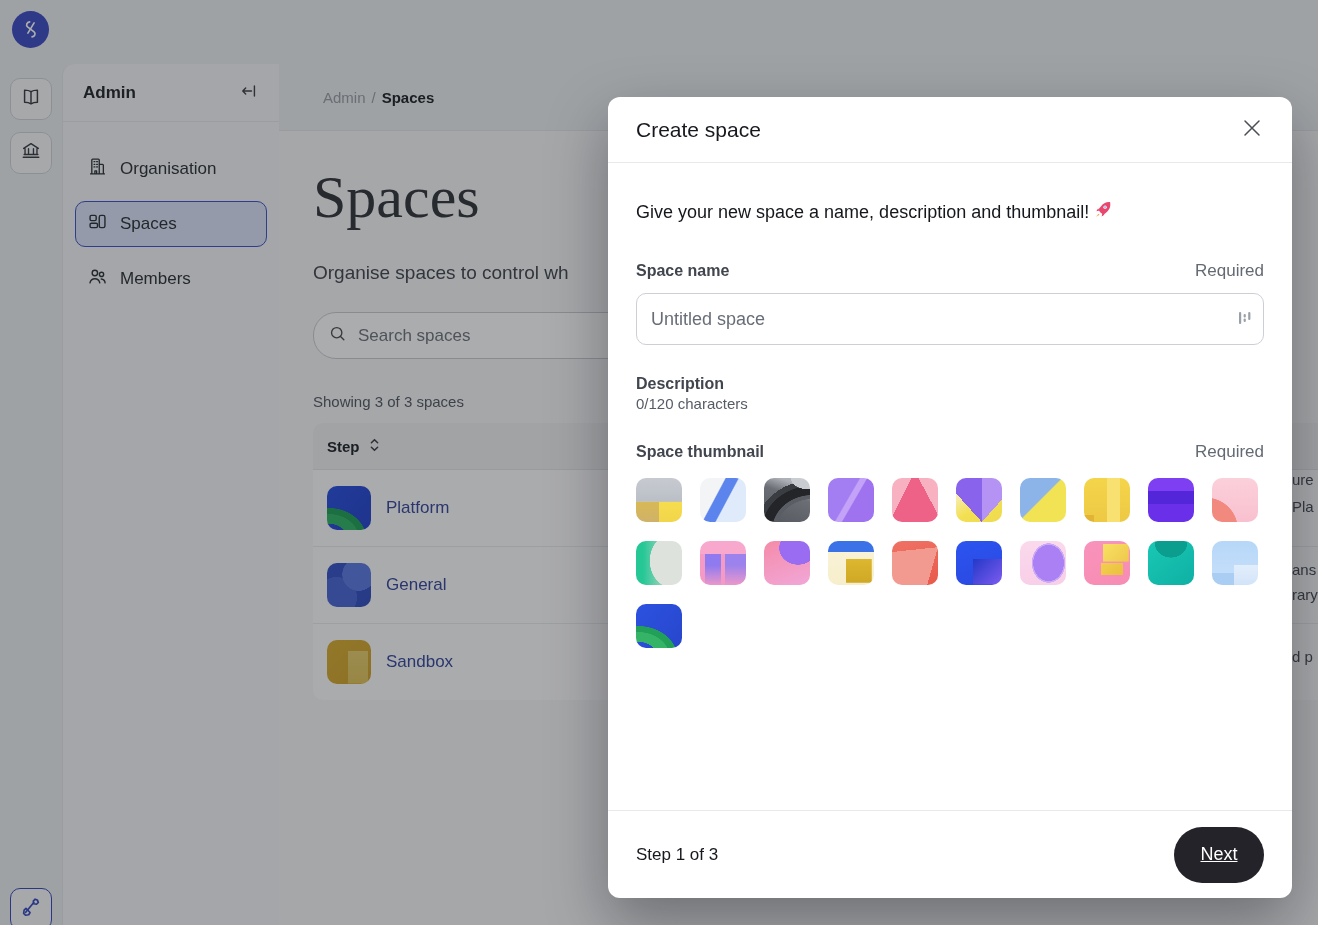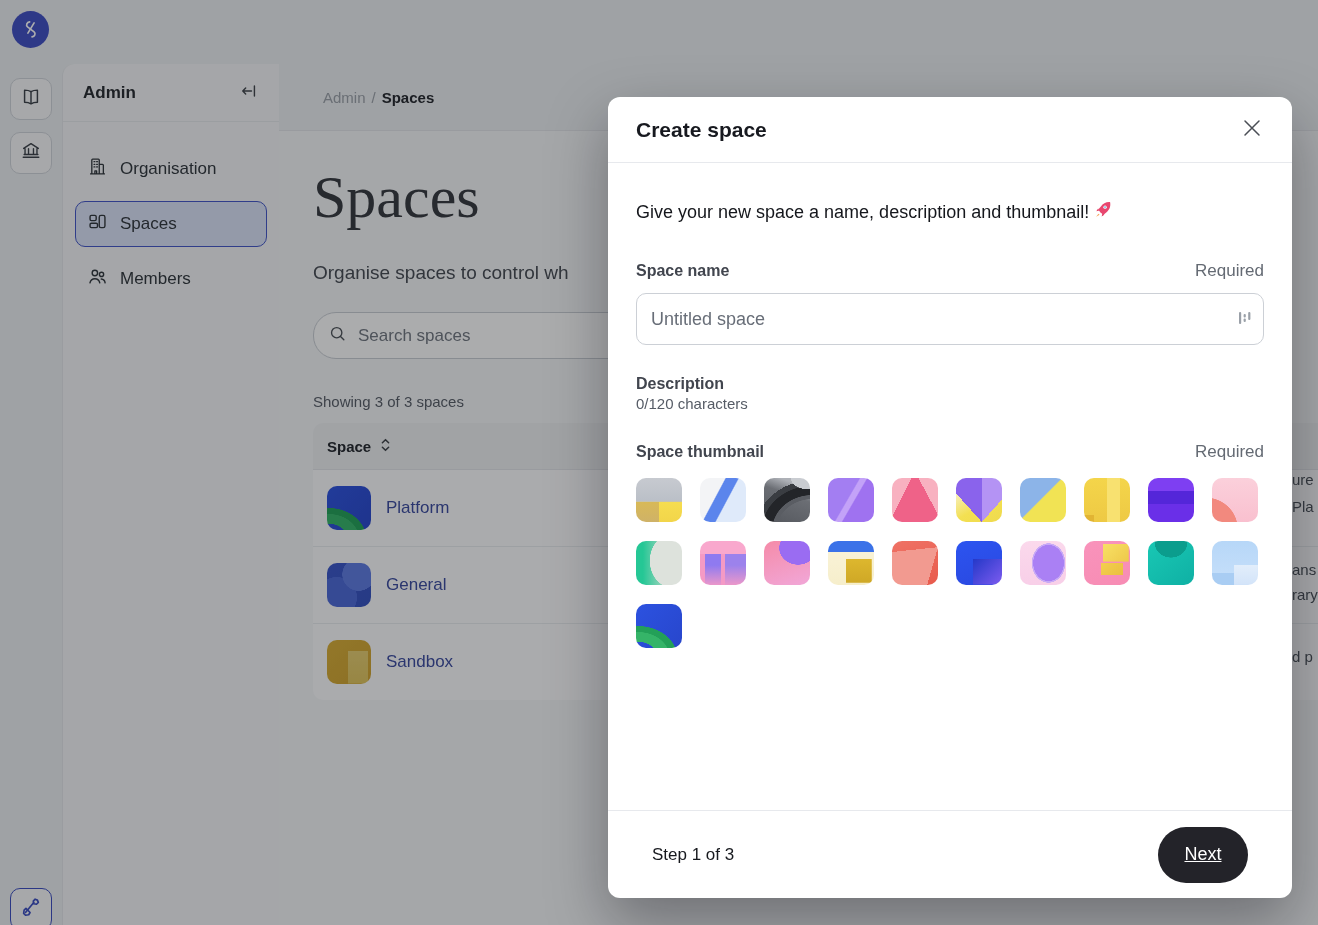--- a/index.html
+++ b/index.html
@@ -49,42 +49,42 @@
   .thumb44{width:44px;height:44px;border-radius:10px;flex:0 0 auto;}
   .row-name{font-size:17px;font-weight:500;}
   .fragment{position:absolute;left:1013px;font-size:15px;color:#4a5058;white-space:nowrap;}
   
   .overlay{position:absolute;inset:0;background:rgba(15,16,20,0.345);z-index:5;}
   
   .modal{position:absolute;left:608px;top:97px;width:684px;height:801px;background:#fff;border-radius:12px;
          box-shadow:0 24px 60px rgba(8,10,18,.35);z-index:10;}
   .m-header{height:65px;display:flex;align-items:center;justify-content:space-between;
             padding:0 26px 0 28px;border-bottom:1px solid #e7e9ed;}
-  .m-title{font-size:21px;font-weight:700;color:#17191f;}
+  .m-title{font-size:21px;font-weight:400;color:#17191f;}
   .m-close{width:28px;height:28px;display:flex;align-items:center;justify-content:center;cursor:pointer;background:none;border:none;padding:0;}
   .m-body{padding:0 28px;}
   .m-intro{margin-top:36px;font-size:18px;color:#15171c;display:flex;align-items:center;gap:4px;}
   .label-row{margin-top:36px;display:flex;align-items:baseline;justify-content:space-between;}
   .f-label{font-size:16px;font-weight:700;color:#41454e;}
   .f-required{font-size:17px;color:#646a73;}
   .name-wrap{position:relative;margin-top:12px;}
   .text-input{width:100%;height:52px;border:1px solid #ccd0d6;border-radius:10px;box-sizing:border-box;
               padding:0 44px 0 14px;font-size:18px;color:#32363c;font-family:"Liberation Sans",sans-serif;outline:none;}
   .text-input::placeholder{color:#686e78;}
   .cursor-ic{position:absolute;right:12px;top:16px;}
   .ta-wrap{position:relative;margin-top:12px;}
   textarea.text-area{width:100%;height:110px;border:1px solid #ccd0d6;border-radius:10px;box-sizing:border-box;
               padding:12px 14px;font-size:18px;color:#32363c;font-family:"Liberation Sans",sans-serif;resize:none;outline:none;}
   textarea.text-area::placeholder{color:#9aa1ab;}
   .resize-ic{position:absolute;right:5px;bottom:7px;}
   .char-count{margin-top:2px;font-size:15px;color:#565c66;}
   .sw-grid{margin-top:16px;display:grid;grid-template-columns:repeat(10,46px);column-gap:18px;row-gap:19px;}
   .sw{width:46px;height:44px;border-radius:10px;cursor:pointer;}
   .m-footer{position:absolute;left:0;right:0;bottom:0;height:88px;border-top:1px solid #e7e9ed;
-            display:flex;align-items:center;justify-content:space-between;padding:0 44px;box-sizing:border-box;}
+            display:flex;align-items:center;justify-content:space-between;padding:0 28px;box-sizing:border-box;}
   .step-text{font-size:17px;color:#17191e;}
   .next-btn{min-width:90px;height:56px;border:none;border-radius:28px;color:#fff;font-size:18px;
             font-family:"Liberation Sans",sans-serif;cursor:pointer;padding:0 26px;text-decoration:underline;}
 </style>
 </head>
 <body>
 
 <div class="stage">
 
   <div class="base">
@@ -180,21 +180,21 @@
               <path d="M15.8 15.8L20 20"></path>
           </svg>
         </span>
         <input type="text" placeholder="Search spaces" style="">
       </div>
 
       <div class="showing">Showing 3 of 3 spaces</div>
 
       <div class="table">
         <div class="thead">
-          <span>Space</span>
+          <span>Step</span>
           <span>
             <svg width="13" height="16" viewBox="0 0 14 18" fill="none" stroke="#3d4147" stroke-width="1.7" stroke-linecap="round" stroke-linejoin="round">
               <path d="M3.5 6.5L7 3l3.5 3.5M3.5 11.5L7 15l3.5-3.5"></path>
             </svg>
           </span>
         </div>
         <div id="table-body">
             <div class="trow">
               <div class="thumb44" style="background: radial-gradient(125% 105% at 4% 122%, rgba(0, 0, 0, 0) 0px, rgba(0, 0, 0, 0) 34%, rgb(53, 180, 104) 35%, rgb(53, 180, 104) 55%, rgb(35, 160, 88) 56%, rgb(35, 160, 88) 68%, rgba(0, 0, 0, 0) 69%), linear-gradient(130deg, rgb(44, 82, 224), rgb(40, 70, 204));"></div>
               <span class="row-name" style="color: rgb(58, 74, 159);">Platform</span>

